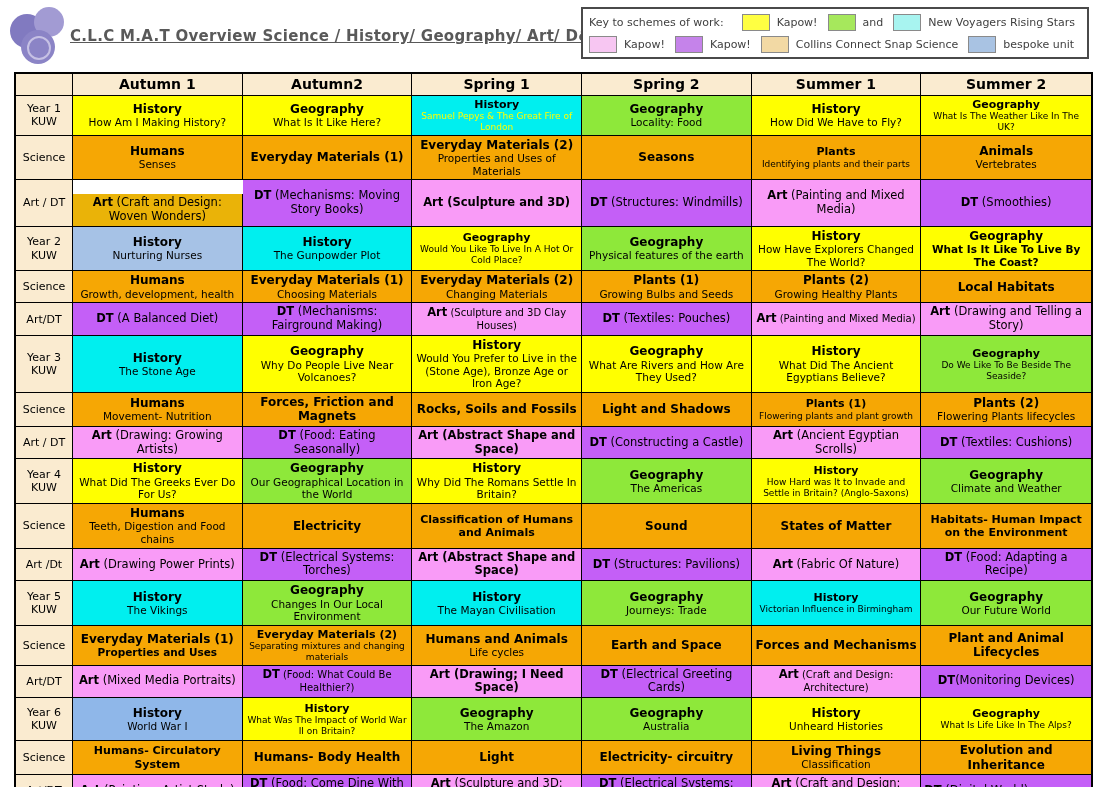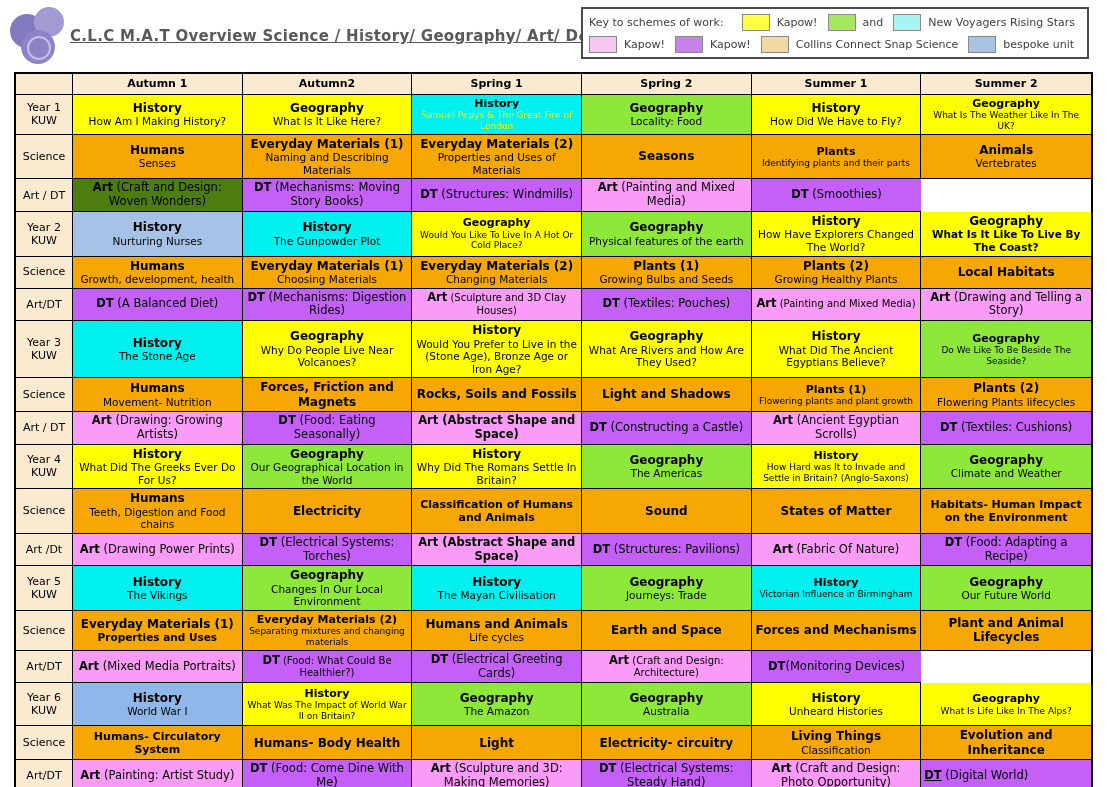--- a/index.html
+++ b/index.html
@@ -37,21 +37,21 @@
   }
   .trow{display:grid;grid-template-columns:57px repeat(6,1fr);}
   .cell{
     border-right:1px solid #000;border-bottom:1px solid #000;
     box-sizing:border-box;padding:2px 3px;text-align:center;
     display:flex;flex-direction:column;justify-content:center;align-items:center;
     line-height:1.2;
   }
   .trow .cell:last-child{border-right:none;}
   .curr-table .trow:last-child .cell{border-bottom:none;}
-  .hcell{background:#faebd0;font-weight:bold;font-size:11px;min-height:21px;}
+  .hcell{background:#faebd0;font-weight:bold;font-size:14px;min-height:21px;}
   .lcell{background:#faebd0;font-size:11px;min-height:100%;}
   .lcell .l2{font-size:11px;}
   .kuw-row .cell{min-height:43px;}
   .sci-row .cell{min-height:31px;}
   .art-row .cell{min-height:30px;}
   .y1 .cell{min-height:27px;}
   .subj{font-weight:bold;font-size:12px;width:100%;}
   .det{font-size:10.5px;width:100%;}
   .det.bold{font-weight:bold;}
   .cell.small .det{font-size:9px;text-align:center;}
@@ -138,45 +138,47 @@
       </div>
     </div>
     <div class="trow sci-row">
       <div class="cell lcell">Science</div>
       <div class="cell" style="background: rgb(246, 167, 4);">
         <div class="subj">Humans</div>
         <div class="det">Senses</div>
       </div>
       <div class="cell" style="background: rgb(246, 167, 4);">
         <div class="subj">Everyday Materials (1)</div>
-        <div class="det">Naming and Describing Materials</div>
       </div>
       <div class="cell" style="background: rgb(246, 167, 4);">
         <div class="subj">Everyday Materials (2)</div>
         <div class="det">Properties and Uses of Materials</div>
       </div>
       <div class="cell" style="background: rgb(246, 167, 4);">
         <div class="subj">Seasons</div>
       </div>
       <div class="cell small" style="background: rgb(246, 167, 4);">
         <div class="subj">Plants</div>
         <div class="det">Identifying plants and their parts</div>
       </div>
       <div class="cell" style="background: rgb(246, 167, 4);">
         <div class="subj">Animals</div>
         <div class="det">Vertebrates</div>
       </div>
     </div>
     <div class="trow art-row">
       <div class="cell lcell">Art / DT</div>
-      <div class="cell" style="background: #4d7c0f;">
+      <div class="cell" style="background: #eab308; margin-top: 14px;">
         <div class="artline"><b>Art</b><span> (Craft and Design: Woven Wonders)</span></div>
       </div>
       <div class="cell" style="background: rgb(196, 95, 247);">
         <div class="artline"><b>DT</b><span> (Mechanisms: Moving Story Books)</span></div>
+      </div>
+      <div class="cell" style="background: rgb(249, 155, 247);">
+        <div class="artline allbold"><b>Art</b><span> (Sculpture and 3D)</span></div>
       </div>
       <div class="cell" style="background: rgb(196, 95, 247);">
         <div class="artline"><b>DT</b><span> (Structures: Windmills)</span></div>
       </div>
       <div class="cell" style="background: rgb(249, 155, 247);">
         <div class="artline"><b>Art</b><span> (Painting and Mixed Media)</span></div>
       </div>
       <div class="cell" style="background: rgb(196, 95, 247);">
         <div class="artline"><b>DT</b><span> (Smoothies)</span></div>
       </div>
@@ -236,21 +238,21 @@
       <div class="cell" style="background: rgb(246, 167, 4);">
         <div class="subj">Local Habitats</div>
       </div>
     </div>
     <div class="trow art-row">
       <div class="cell lcell">Art/DT</div>
       <div class="cell" style="background: rgb(196, 95, 247);">
         <div class="artline"><b>DT</b><span> (A Balanced Diet)</span></div>
       </div>
       <div class="cell" style="background: rgb(196, 95, 247);">
-        <div class="artline"><b>DT</b><span> (Mechanisms: Digestion Rides)</span></div>
+        <div class="artline"><b>DT</b><span> (Mechanisms: Fairground Making)</span></div>
       </div>
       <div class="cell" style="background: rgb(249, 155, 247);">
         <div class="artline small"><b>Art</b><span> (Sculpture and 3D Clay Houses)</span></div>
       </div>
       <div class="cell" style="background: rgb(196, 95, 247);">
         <div class="artline"><b>DT</b><span> (Textiles: Pouches)</span></div>
       </div>
       <div class="cell" style="background: rgb(249, 155, 247);">
         <div class="artline small"><b>Art</b><span> (Painting and Mixed Media)</span></div>
       </div>
@@ -461,20 +463,23 @@
       </div>
     </div>
     <div class="trow art-row">
       <div class="cell lcell">Art/DT</div>
       <div class="cell" style="background: rgb(249, 155, 247);">
         <div class="artline"><b>Art</b><span> (Mixed Media Portraits)</span></div>
       </div>
       <div class="cell" style="background: rgb(196, 95, 247);">
         <div class="artline small"><b>DT</b><span> (Food: What Could Be Healthier?)</span></div>
       </div>
+      <div class="cell" style="background: rgb(249, 155, 247);">
+        <div class="artline allbold"><b>Art</b><span> (Drawing; I Need Space)</span></div>
+      </div>
       <div class="cell" style="background: rgb(196, 95, 247);">
         <div class="artline"><b>DT</b><span> (Electrical Greeting Cards)</span></div>
       </div>
       <div class="cell" style="background: rgb(249, 155, 247);">
         <div class="artline small"><b>Art</b><span> (Craft and Design: Architecture)</span></div>
       </div>
       <div class="cell" style="background: rgb(196, 95, 247); align-items: flex-end;">
         <div class="artline"><b>DT</b><span>(Monitoring Devices)</span></div>
       </div>
     </div>

